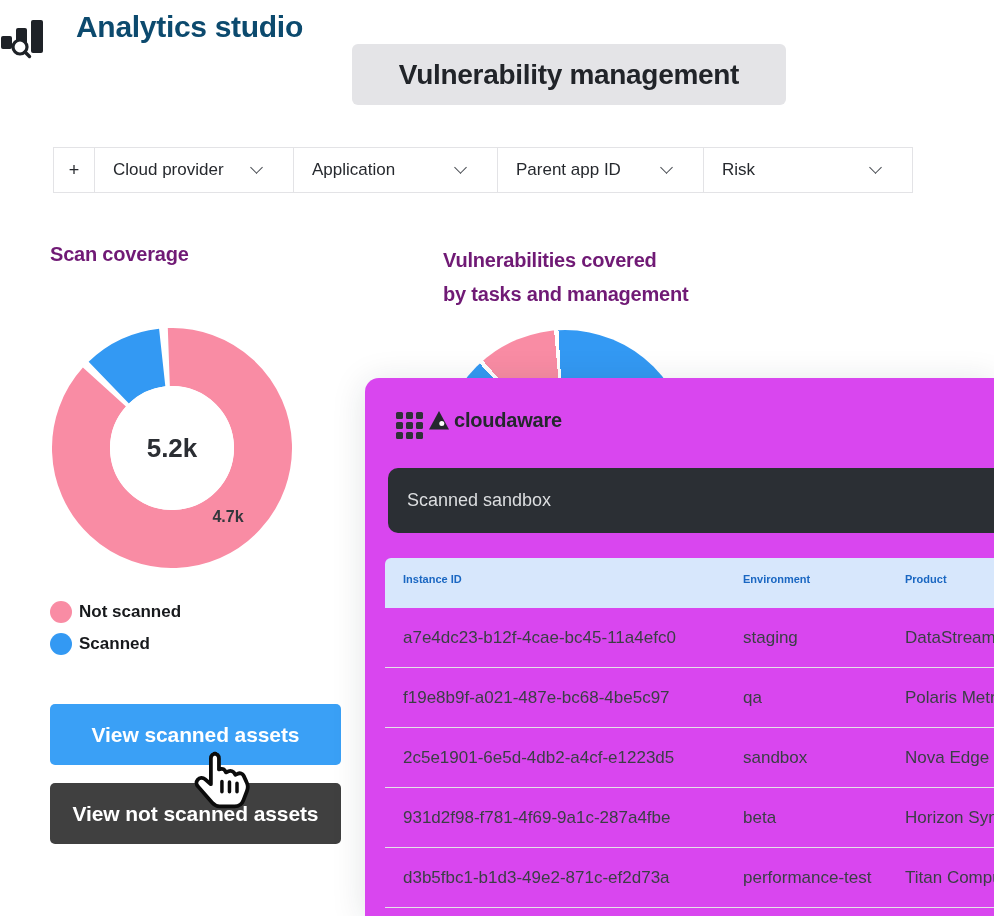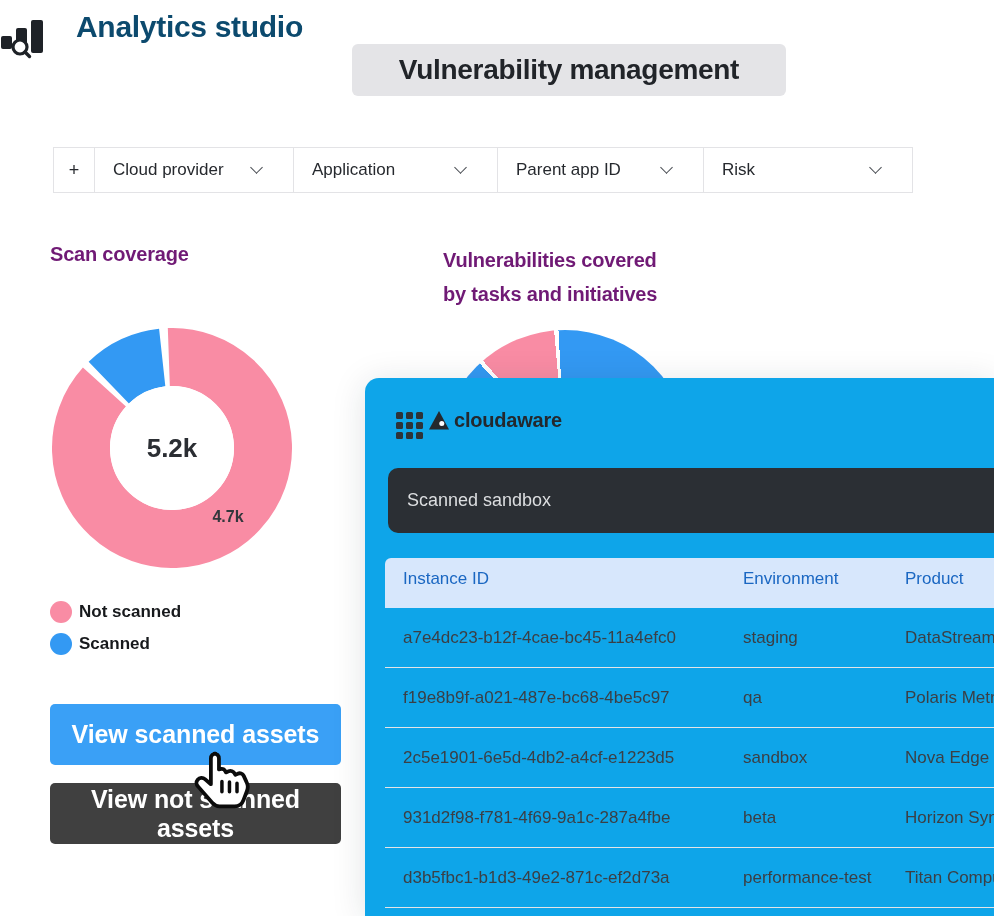--- a/index.html
+++ b/index.html
@@ -1,20 +1,20 @@
 <!DOCTYPE html>
 <html><head>
 <meta charset="utf-8">
 <style>
   html,body{margin:0;padding:0;background:#fff;}
   *{box-sizing:border-box;font-family:"Liberation Sans",sans-serif;}
   .stage{position:relative;width:994px;height:916px;background:#fff;overflow:hidden;}
   .app-logo{position:absolute;left:0;top:18px;}
   .app-title{position:absolute;left:76px;top:10px;font-size:30px;font-weight:700;color:#0c4a6e;letter-spacing:-.3px;white-space:nowrap;}
-  .page-chip{position:absolute;left:352px;top:44px;width:434px;height:52px;background:#e4e4e7;border-radius:6px;
+  .page-chip{position:absolute;left:352px;top:44px;width:434px;height:61px;background:#e4e4e7;border-radius:6px;
              display:flex;align-items:center;justify-content:center;font-size:28px;font-weight:700;color:#212429;letter-spacing:-.3px;}
 
   
   .filter-bar{position:absolute;left:53px;top:147px;display:flex;}
   .filter-cell{height:46px;background:#fff;border:1px solid #e3e3e6;margin-left:-1px;display:flex;align-items:center;
                padding:0 32px 0 18px;font-size:17px;color:#26292e;position:relative;cursor:pointer;}
   .filter-cell.first{margin-left:0;}
   .filter-add{width:42px;justify-content:center;padding:0;font-size:18px;color:#26292e;}
   .fc-cloud{width:200px}.fc-app{width:205px}.fc-parent{width:207px}.fc-risk{width:210px}
   .chev{width:9px;height:9px;border-right:1.8px solid #45494f;border-bottom:1.8px solid #45494f;
@@ -29,49 +29,49 @@
                 font-size:26px;font-weight:700;color:#2b2e33;pointer-events:none;}
   .slice-label{position:absolute;left:198px;top:508px;font-size:16px;font-weight:700;color:#33373c;width:60px;text-align:center;}
 
   .legend{position:absolute;left:50px;top:596px;}
   .legend-item{display:flex;align-items:center;height:32px;cursor:pointer;text-align:center;}
   .legend-dot{width:22px;height:22px;border-radius:50%;margin-right:7px;flex:0 0 auto;}
   .dot-pink{background:#f98ca4;} .dot-blue{background:#3399f3;}
   .legend-label{font-size:17px;font-weight:700;color:#17191c;}
 
   .btn{position:absolute;left:50px;width:291px;height:61px;border:none;border-radius:5px;color:#fff;
-       font-size:25px;font-weight:700;display:flex;align-items:center;justify-content:center;cursor:pointer;letter-spacing:-.1px;}
+       font-size:21px;font-weight:700;display:flex;align-items:center;justify-content:center;cursor:pointer;letter-spacing:-.1px;}
   .btn-blue{top:704px;background:#3aa0f6;z-index:2;}
   .btn-pink{top:783px;background:#404040;z-index:2;}
 
   .cursor{position:absolute;left:188px;top:746px;z-index:9;pointer-events:none;}
 
   
   .pie2{position:absolute;left:440px;top:330px;width:250px;height:250px;border-radius:50%;z-index:1;
         background:conic-gradient(from 0deg,
           #3399f3 0deg 152deg, #fff 152deg 154deg,
           #f98ca4 154deg 302deg, #fff 302deg 304deg,
           #3399f3 304deg 317deg, #fff 317deg 319deg,
           #f98ca4 319deg 355deg, #fff 355deg 357deg,
           #3399f3 357deg 360deg);}
 
   
-  .panel{position:absolute;left:365px;top:378px;right:0;bottom:0;background:#0ea5e9;z-index:3;
+  .panel{position:absolute;left:365px;top:378px;right:0;bottom:0;background:#d946ef;z-index:3;
          border-top-left-radius:14px;box-shadow:0 4px 34px rgba(25,35,50,.13);overflow:hidden;}
   .waffle{position:absolute;left:31px;top:34px;width:27px;height:27px;display:grid;cursor:pointer;
           grid-template-columns:repeat(3,1fr);gap:3px;}
   .waffle span{background:#2e3338;border-radius:1.5px;}
   .brand{position:absolute;left:63px;top:31px;display:flex;align-items:center;}
   .brand-text{font-size:20px;font-weight:700;color:#24282d;margin-left:4px;letter-spacing:-.2px;}
 
   .toolbar{position:absolute;left:23px;top:90px;width:620px;height:65px;background:#2b2f34;border-radius:10px;
            display:flex;align-items:center;padding-left:19px;font-size:18px;color:#dcdee0;}
 
   .thead{position:absolute;left:20px;top:180px;width:700px;height:50px;background:#d7e7fc;border-radius:6px 0 0 0;}
-  .th{position:absolute;top:0;height:42px;display:flex;align-items:center;font-size:17px;font-weight:400;color:#1a67c2;cursor:pointer;}
+  .th{position:absolute;top:0;height:42px;display:flex;align-items:center;font-size:11px;font-weight:700;color:#1a67c2;cursor:pointer;}
   .c1{left:18px;} .c2{left:358px;} .c3{left:520px;}
   .tbody{position:absolute;left:20px;top:230px;width:700px;}
   .trow{position:relative;height:60px;border-bottom:1px solid #e4e4e6;cursor:pointer;}
   .td{position:absolute;top:0;height:60px;display:flex;align-items:center;font-size:17px;color:#3b3f45;white-space:nowrap;}
 </style>
 </head>
 <body>
 
 <div class="stage">
 
@@ -135,21 +135,21 @@
 
   <div class="cursor">
     <svg width="70" height="70" viewBox="0 0 26 26">
       <path d="M10.3 2.8c-1 0-1.8.8-1.8 1.8v9.6l-2.2-1.9c-.8-.7-2-.6-2.7.2-.6.7-.6 1.8.1 2.5l5.3 6.1c.7.8 1.7 1.3 2.7 1.3h5.6c1.5 0 2.8-.9 3.3-2.3l1.3-3.4c.4-1 .4-2.2-.1-3.2l-1.1-2.4c-.4-.9-1.4-1.2-2.2-.8l-.9.4-.3-.5c-.4-.8-1.4-1.1-2.2-.8l-1 .4-.2-.4c-.4-.7-1.3-1-2-.8l-.4.1V4.6c0-1-.8-1.8-1.8-1.8z" fill="#ffffff" stroke="#0b0b0b" stroke-width="1.4" stroke-linejoin="round"></path>
       <path d="M12.6 13.2v3.8 M15.4 13.4v3.6 M18.2 13.8v3.2" stroke="#0b0b0b" stroke-width="1.3" stroke-linecap="round" fill="none"></path>
     </svg>
   </div>
 
   <div class="section-title t-vuln">
     <div>Vulnerabilities covered</div>
-    <div>by tasks and initiatives</div>
+    <div>by tasks and management</div>
   </div>
   <div class="pie2"></div>
 
   <div class="panel">
     <div class="waffle">
       <span></span>
         <span></span>
         <span></span>
         <span></span>
         <span></span>

